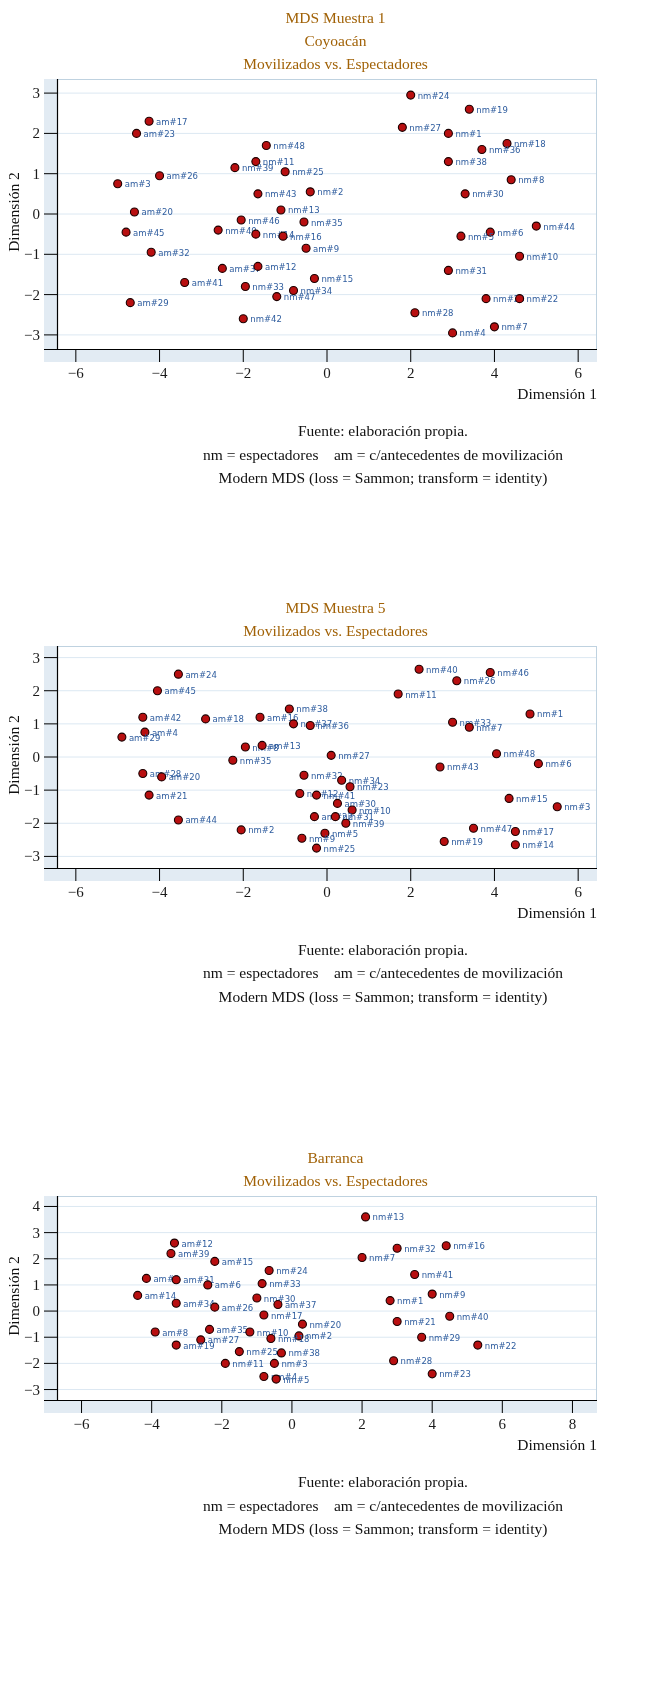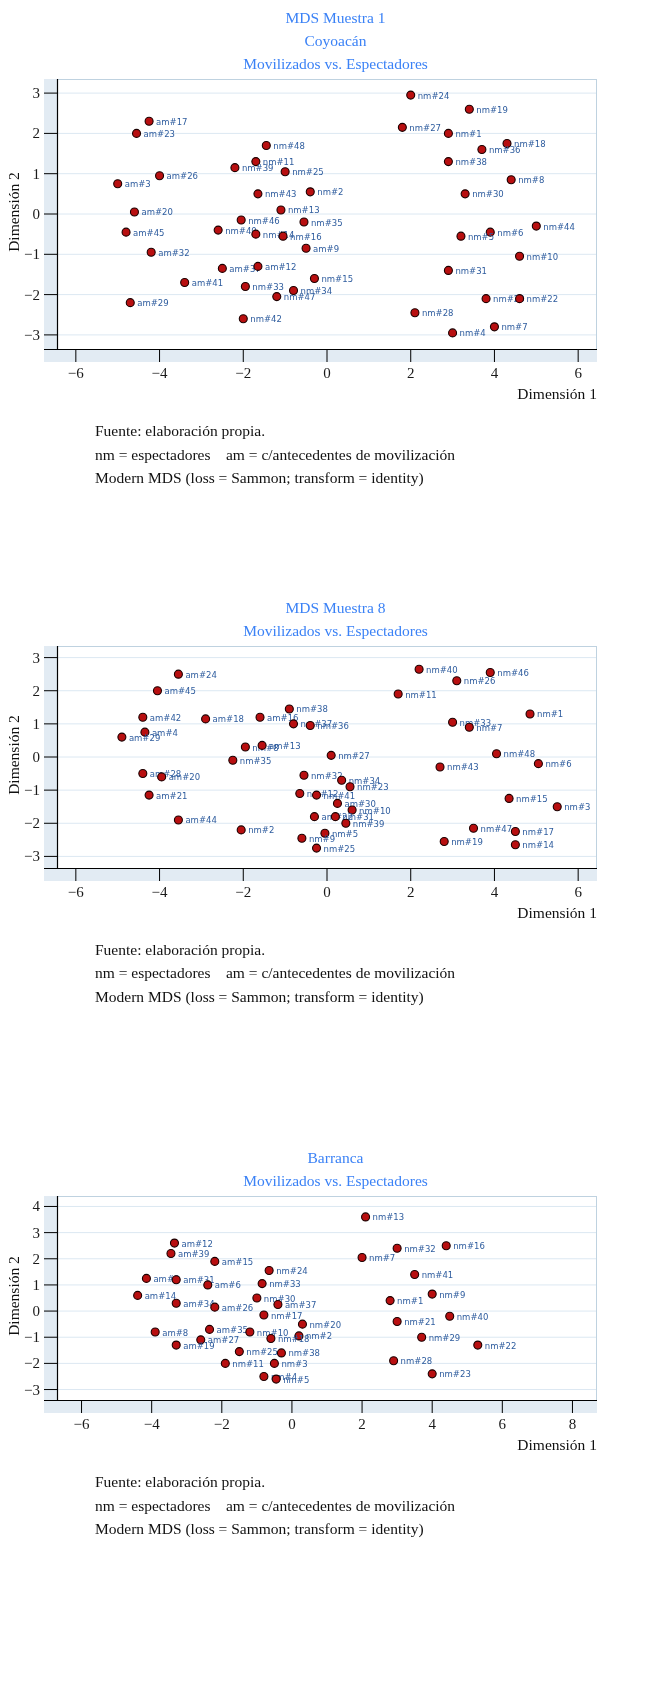--- a/index.html
+++ b/index.html
@@ -2,27 +2,27 @@
 <html><head>
 <meta charset="utf-8">
 <style>
   html,body{margin:0;padding:0;background:#ffffff;}
   body{width:671px;font-family:"Liberation Serif",serif;color:#111;}
   .chart-section{width:671px;}
   #section-1{margin-top:6px;}
   #section-2{margin-top:106px;}
   #section-3{margin-top:138px;}
   .titles{width:671px;text-align:center;}
-  .title-line{font-size:15.5px;line-height:23px;color:#3b82f6;}
+  .title-line{font-size:15.5px;line-height:23px;color:#a16207;}
   .plot-row{position:relative;margin-top:4px;}
   .ylabel{position:absolute;left:-2px;font-size:15.5px;transform:rotate(-90deg);transform-origin:center center;width:110px;text-align:center;}
   svg.plot{display:block;}
   .xlabel{width:540px;margin-left:57px;text-align:right;font-size:15.5px;line-height:22px;}
   .footer{margin:14px 0 0 95px;font-size:15.5px;line-height:23.5px;}
-  .footer-line{white-space:pre-wrap;}
+  .footer-line{white-space:pre-wrap;text-align:center;}
 </style>
 </head>
 <body>
 
 <section class="chart-section" id="section-1">
   <div class="titles">
     <div class="title-line">MDS Muestra 1</div>
     <div class="title-line">Coyoacán</div>
     <div class="title-line">Movilizados vs. Espectadores</div>
   </div>
@@ -172,21 +172,21 @@
   <div class="xlabel">Dimensión 1</div>
   <div class="footer">
     <div class="footer-line">Fuente: elaboración propia.</div>
     <div class="footer-line">nm = espectadores    am = c/antecedentes de movilización</div>
     <div class="footer-line">Modern MDS (loss = Sammon; transform = identity)</div>
   </div>
 </section>
 
 <section class="chart-section" id="section-2">
   <div class="titles">
-    <div class="title-line">MDS Muestra 8</div>
+    <div class="title-line">MDS Muestra 5</div>
     <div class="title-line">Movilizados vs. Espectadores</div>
   </div>
   <div class="plot-row">
     <div class="ylabel" style="top: 100px; left: -41px;">Dimensión 2</div>
     <svg class="plot" id="plot-1" width="671" height="256" viewBox="0 0 671 256">
         <rect x="44" y="0" width="13" height="235" fill="#e2ebf3"></rect>
         <rect x="44" y="222" width="553" height="13" fill="#e2ebf3"></rect>
         <rect x="57" y="0" width="540" height="222" fill="#ffffff"></rect>
         <line x1="57" y1="11.597014925373138" x2="597" y2="11.597014925373138" stroke="#dce8f2" stroke-width="1"></line>
         <line x1="57" y1="44.73134328358209" x2="597" y2="44.73134328358209" stroke="#dce8f2" stroke-width="1"></line>

